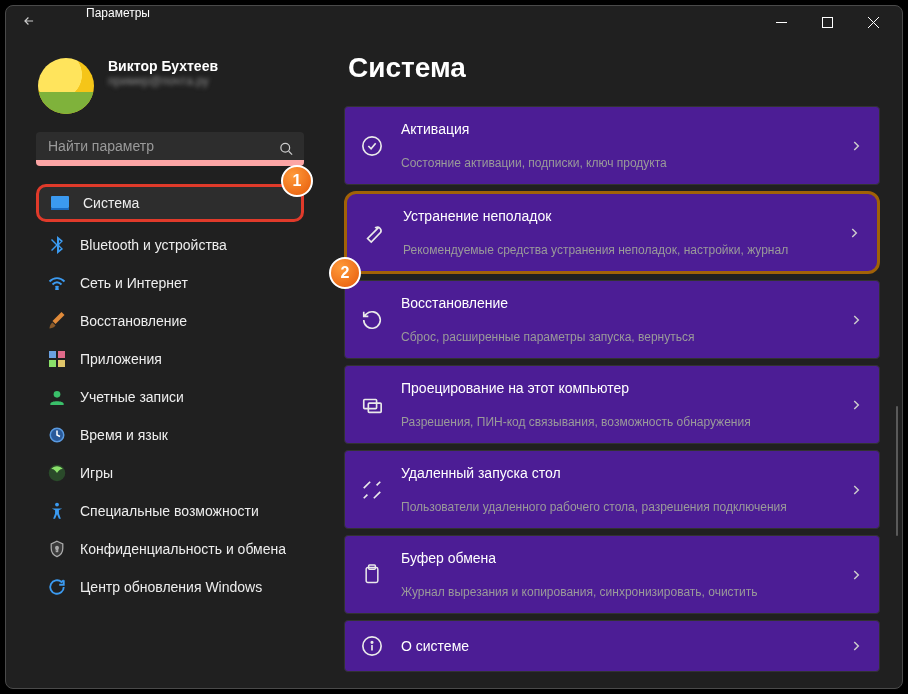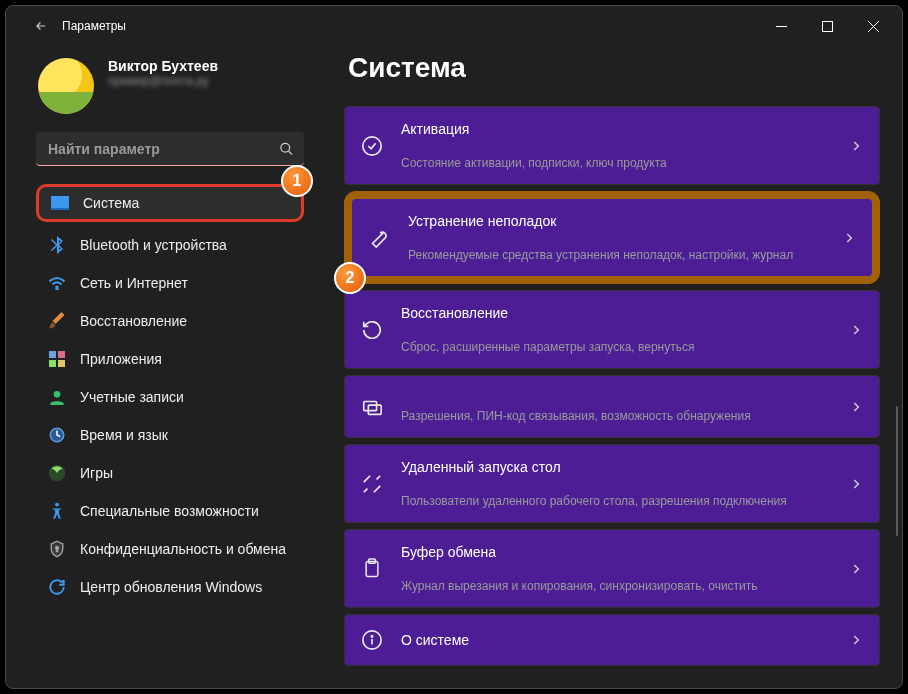--- a/index.html
+++ b/index.html
@@ -18,22 +18,23 @@
     background: #202020;
     border: 1px solid #4a4a4a;
     border-radius: 8px;
     overflow: hidden;
     display: flex;
     flex-direction: column;
   }
   .titlebar {
     height: 40px;
     display: flex;
-    align-items: center;
-    padding: 0 6px 0 20px;
+    align-items: flex-start;
+    padding: 0 6px 0 8px;
+    gap: 36px;
   }
   .back-btn {
     width: 30px; height: 30px;
     display: flex; align-items: center; justify-content: center;
     color: #ccc;
     font-size: 14px;
   }
   .title-text {
     font-size: 12px;
     color: #fff;
@@ -80,27 +81,26 @@
   .profile-sub { font-size: 12px; color: #8a8a8a; filter: blur(2px); }
   .search {
     position: relative;
     margin: 2px 0 18px 0;
   }
   .search input {
     width: 100%;
     height: 34px;
     background: #2d2d2d;
     border: none;
-    border-bottom: 1px solid #fca5a5;
+    border-bottom: 6px solid #fca5a5;
     border-radius: 4px;
     color: #c4b5fd;
     padding: 0 36px 0 12px;
     font-size: 14px;
     outline: none;
-    font-weight: bold;
   }
   .search input::placeholder { color: #9a9a9a; }
   .search-icon {
     position: absolute; right: 10px; top: 50%; transform: translateY(-50%);
     color: #ccc;
   }
   .nav {}
   .nav-item {
     display: flex;
     align-items: center;
@@ -153,21 +153,21 @@
     padding: 14px 16px;
     display: flex;
     align-items: center;
     gap: 18px;
     margin-bottom: 6px;
     cursor: pointer;
     border: 1px solid #323232;
     position: relative;
   }
   .card.highlight-2 {
-    border: 8px solid #a16207;
+    border: 3px solid #a16207;
     border-radius: 12px;
   }
   .card-icon {
     width: 22px; height: 22px;
     display: flex; align-items: center; justify-content: center;
     color: #eaeaea;
     flex-shrink: 0;
   }
   .card-body { flex: 1; min-width: 0; }
   .card-title { font-size: 14px; color: #fff; }
@@ -412,20 +412,21 @@
       </div>
 
       <div class="card">
         <span class="card-icon">
           <svg width="22" height="22" viewBox="0 0 24 24" fill="none" stroke="currentColor" stroke-width="1.8">
               <rect x="3" y="6" width="14" height="10" rx="1"></rect>
               <rect x="8" y="10" width="14" height="10" rx="1"></rect>
             </svg>
         </span>
         <div class="card-body">
+          <div class="card-title">Проецирование на этот компьютер</div>
           <div class="card-sub">Разрешения, ПИН-код связывания, возможность обнаружения</div>
         </div>
         <span class="chev">
           <svg width="14" height="14" viewBox="0 0 24 24" fill="none" stroke="currentColor" stroke-width="2.5">
               <path d="M9 5l7 7-7 7"></path>
             </svg>
         </span>
       </div>
 
       <div class="card">

